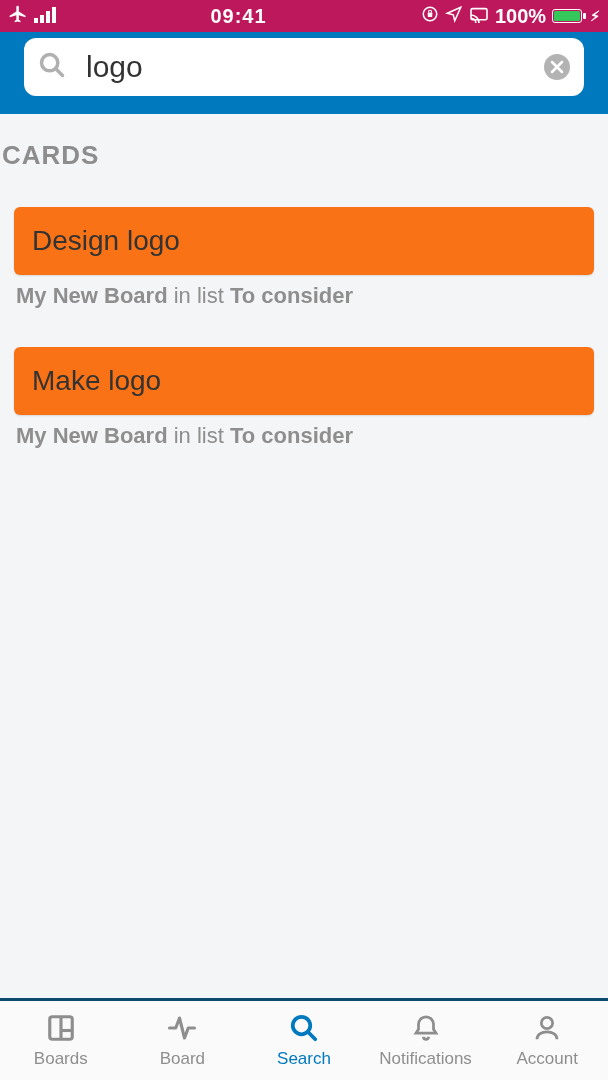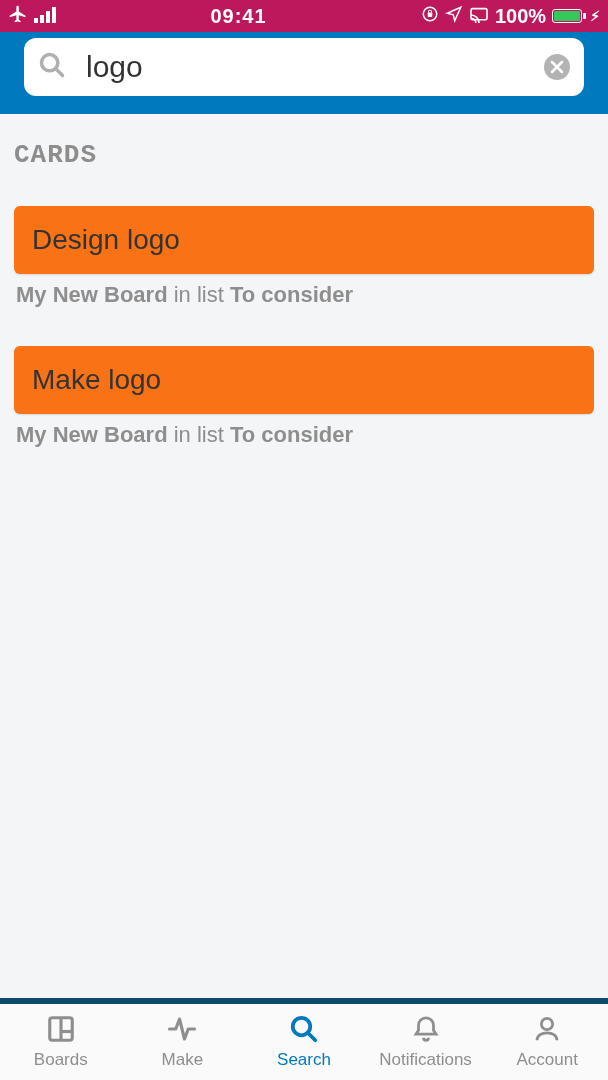--- a/index.html
+++ b/index.html
@@ -17,29 +17,29 @@
   .bolt { font-size: 14px; margin-left: 2px; }
 
   
   .header { background: #0079bf; padding: 6px 24px 18px; }
   .search-box { background: #fff; border-radius: 12px; height: 58px; display: flex; align-items: center; padding: 0 14px; gap: 20px; }
   .search-input { flex: 1; border: none; outline: none; font-size: 30px; color: #333; background: transparent; }
   .clear-btn { width: 26px; height: 26px; border-radius: 50%; background: #b3b3b3; display: flex; align-items: center; justify-content: center; cursor: pointer; }
 
   
   .content { flex: 1; overflow-y: auto; padding: 0 0 10px; }
-  .section-heading { color: #8d8d8d; font-size: 26px; font-weight: 700; letter-spacing: 1px; padding: 26px 14px 18px; font-family: Liberation Mono, monospace; }
+  .section-heading { color: #8d8d8d; font-size: 26px; font-weight: 700; letter-spacing: 1px; padding: 26px 2px 18px; }
   .card-block { margin: 18px 14px 8px; }
   .card { background: #f97316; border-radius: 6px; padding: 18px 18px; font-size: 28px; color: #333; box-shadow: 0 1px 2px rgba(0,0,0,0.12); cursor: pointer; }
   .card-meta { padding: 8px 2px 20px 2px; font-size: 22px; color: #8e8e8e; }
   .card-meta .board { font-weight: 700; }
   .card-meta .list { font-weight: 700; text-align: right; }
 
   
-  .tabbar { height: 82px; border-top: 6px solid #0c4a6e; background: #fafafa; display: flex; }
+  .tabbar { height: 82px; border-top: 3px solid #0c4a6e; background: #fafafa; display: flex; }
   .tab { flex: 1; display: flex; flex-direction: column; align-items: center; justify-content: center; gap: 6px; cursor: pointer; }
   .tab-label { font-size: 17px; color: #8e8e8e; font-weight: 500; }
   .tab.active .tab-label { color: #0079bf; }
   .tab svg { width: 30px; height: 30px; }
   .tab .ico-stroke { stroke: #8e8e8e; }
   .tab.active .ico-stroke { stroke: #0079bf; }
 </style>
 </head>
 <body>
 
@@ -135,21 +135,21 @@
           <rect x="3" y="3" width="18" height="18" rx="2" fill="none" class="ico-stroke" stroke-width="2.5"></rect>
           <line x1="12" y1="3" x2="12" y2="21" class="ico-stroke" stroke-width="2.5"></line>
           <line x1="12" y1="14" x2="21" y2="14" class="ico-stroke" stroke-width="2.5"></line>
         </svg>
       <span class="tab-label">Boards</span>
     </div>
     <div class="tab">
       <svg viewBox="0 0 24 24">
           <polyline points="2,12 7,12 10,4 14,20 17,12 22,12" fill="none" class="ico-stroke" stroke-width="2.5" stroke-linejoin="round" stroke-linecap="round"></polyline>
         </svg>
-      <span class="tab-label">Make</span>
+      <span class="tab-label">Board</span>
     </div>
     <div class="tab active">
       <svg viewBox="0 0 24 24">
           <circle cx="10" cy="10" r="7" fill="none" class="ico-stroke" stroke-width="3"></circle>
           <line x1="15" y1="15" x2="21" y2="21" class="ico-stroke" stroke-width="3" stroke-linecap="round"></line>
         </svg>
       <span class="tab-label">Search</span>
     </div>
     <div class="tab">
       <svg viewBox="0 0 24 24">

